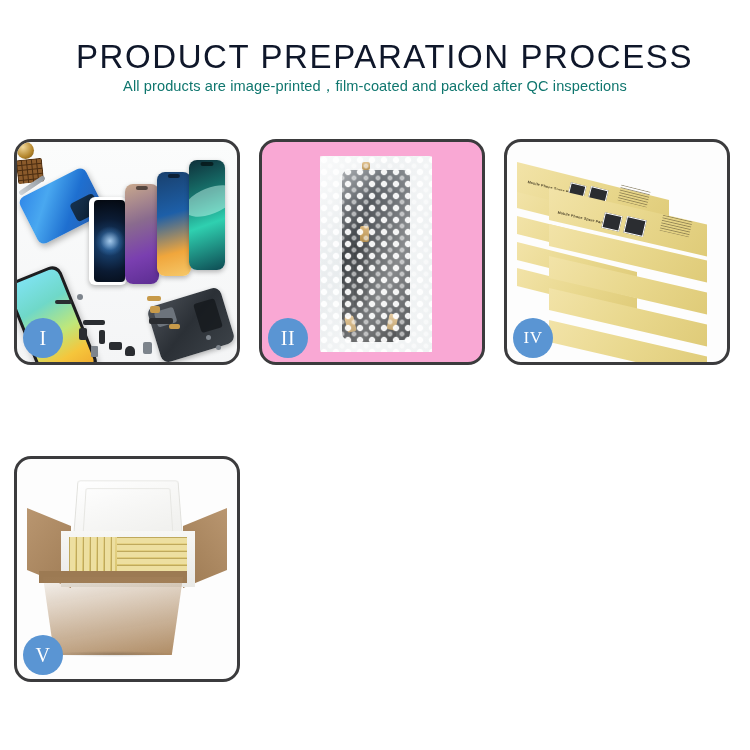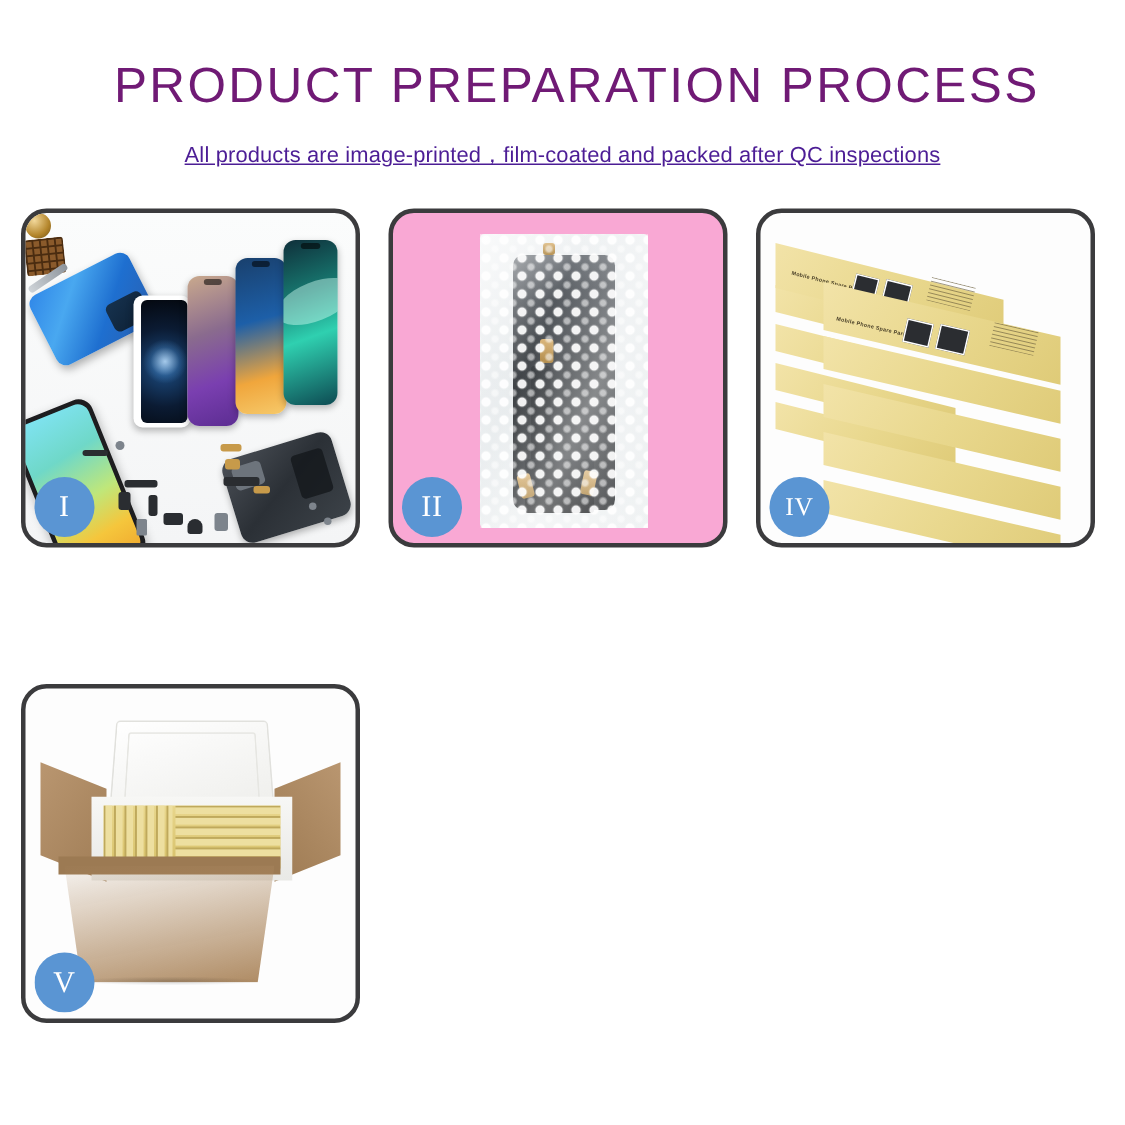--- a/index.html
+++ b/index.html
@@ -6,26 +6,26 @@
   body{
     width:750px;height:750px;background:#ffffff;
     font-family:"Liberation Sans", sans-serif;
     overflow:hidden;position:relative;
   }
   .page{width:750px;height:750px;position:relative;}
 
   
   .header{padding-top:38px;text-align:center;}
   .title{
-    font-size:33px;line-height:38px;font-weight:400;color:#701a75;
+    font-size:33px;line-height:38px;font-weight:400;color:#0f172a;
     letter-spacing:1.6px;white-space:nowrap;padding-left:19px;
   }
   .subtitle{
-    margin-top:19px;font-size:14.6px;line-height:18px;color:#4c1d95;
-    letter-spacing:.1px;white-space:nowrap;text-decoration:underline;
+    margin-top:1px;font-size:14.6px;line-height:18px;color:#0f766e;
+    letter-spacing:.1px;white-space:nowrap;
   }
 
   
   .grid{
     position:absolute;left:14px;top:139px;width:722px;
     display:grid;grid-template-columns:repeat(3,226px);
     grid-template-rows:226px 226px;column-gap:19px;row-gap:91px;
   }
   .panel{
     position:relative;border:3px solid #3b3b3d;border-radius:17px;

